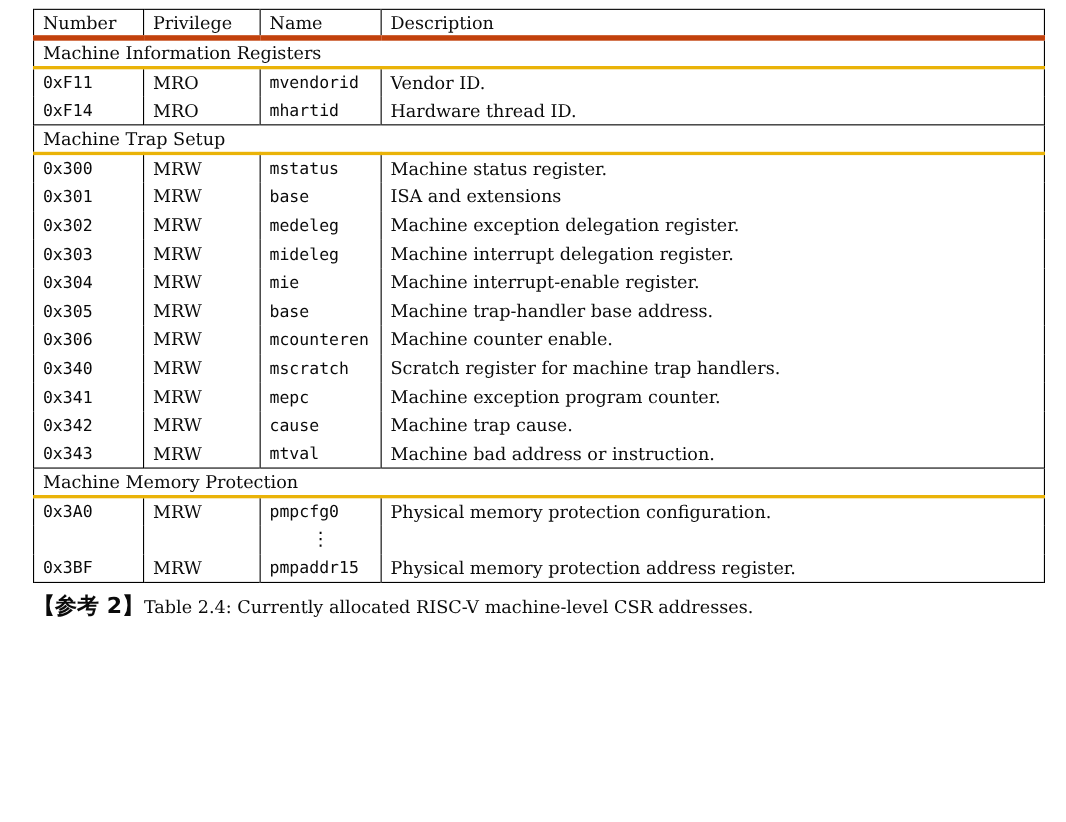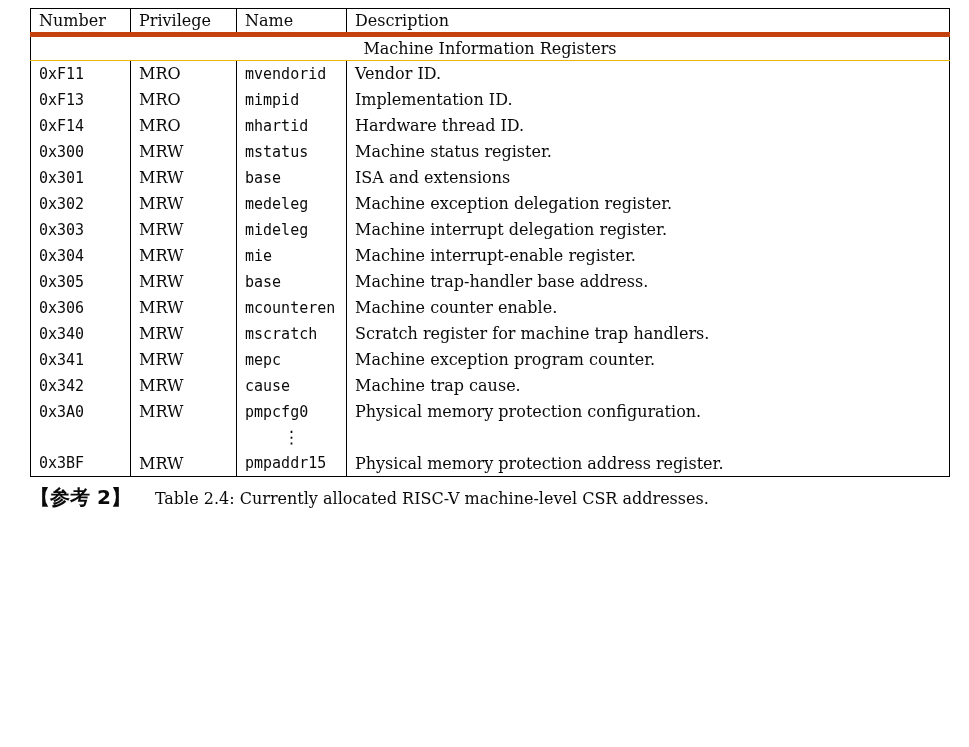--- a/index.html
+++ b/index.html
@@ -35,39 +35,38 @@
     vertical-align: middle;
     text-align: left;
     font-weight: normal;
     white-space: nowrap;
     overflow: hidden;
   }
   tr.header-row th {
     border-bottom: 5px solid #c2410c;
   }
   tr.section-row td {
-    text-align: center;
     border-top: 1px solid #000;
-    border-bottom: 1px solid #eab308;
+    border-bottom: 3px solid #eab308;
   }
   .mono {
     font-family: "DejaVu Sans Mono", "Liberation Mono", monospace;
     font-size: 15px;
     margin-top: 11px;
   }
   td.ellipsis-cell {
     text-align: center;
     font-size: 17px;
     line-height: 1;
   }
   .caption {
     margin-top: 7px;
     display: flex;
     align-items: baseline;
-    gap: 24px;
+    gap: 0;
     width: 919px;
   }
   .caption-ref {
     font-family: "DejaVu Sans", "Liberation Sans", sans-serif;
     font-size: 20px;
     font-weight: bold;
     white-space: nowrap;
   }
   .caption-text {
     font-size: 16px;
@@ -97,31 +96,28 @@
         <tr class="section-row">
           <td colspan="4">Machine Information Registers</td>
         </tr>
         <tr>
           <td class="mono">0xF11</td>
           <td>MRO</td>
           <td class="mono">mvendorid</td>
           <td>Vendor ID.</td>
         </tr>
         <tr>
-          <td class="mono">0xF13</td>
-          <td>MRO</td>
-          <td class="mono">mimpid</td>
-          <td>Implementation ID.</td>
-        </tr>
-        <tr>
           <td class="mono">0xF14</td>
           <td>MRO</td>
           <td class="mono">mhartid</td>
           <td>Hardware thread ID.</td>
         </tr>
+        <tr class="section-row">
+          <td colspan="4">Machine Trap Setup</td>
+        </tr>
         <tr>
           <td class="mono">0x300</td>
           <td>MRW</td>
           <td class="mono">mstatus</td>
           <td>Machine status register.</td>
         </tr>
         <tr>
           <td class="mono">0x301</td>
           <td>MRW</td>
           <td class="mono">base</td>
@@ -167,20 +163,29 @@
           <td class="mono">0x341</td>
           <td>MRW</td>
           <td class="mono">mepc</td>
           <td>Machine exception program counter.</td>
         </tr>
         <tr>
           <td class="mono">0x342</td>
           <td>MRW</td>
           <td class="mono">cause</td>
           <td>Machine trap cause.</td>
+        </tr>
+        <tr>
+          <td class="mono">0x343</td>
+          <td>MRW</td>
+          <td class="mono">mtval</td>
+          <td>Machine bad address or instruction.</td>
+        </tr>
+        <tr class="section-row">
+          <td colspan="4">Machine Memory Protection</td>
         </tr>
         <tr>
           <td class="mono">0x3A0</td>
           <td>MRW</td>
           <td class="mono">pmpcfg0</td>
           <td>Physical memory protection configuration.</td>
         </tr>
         <tr>
           <td></td>
           <td></td>

